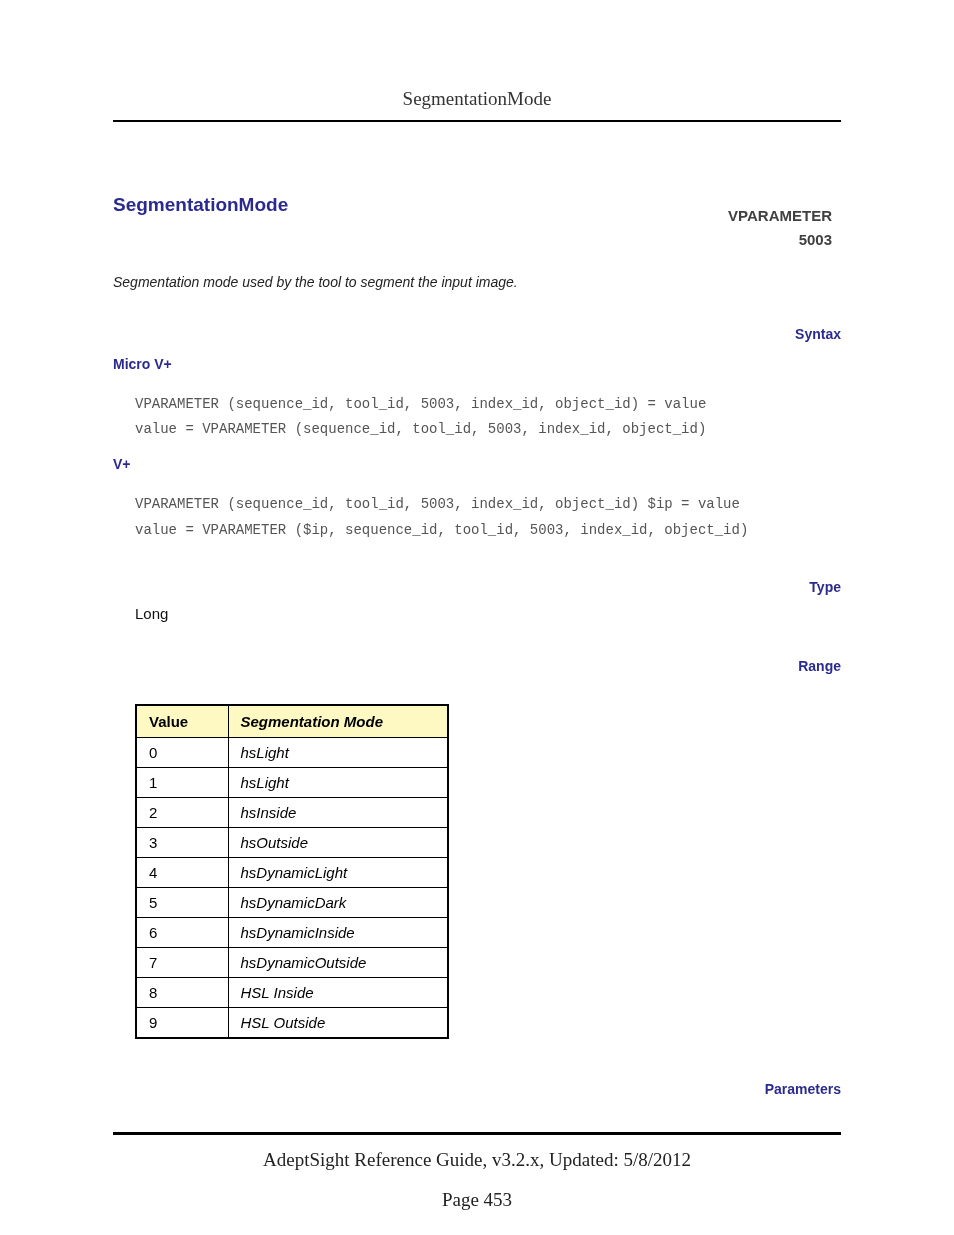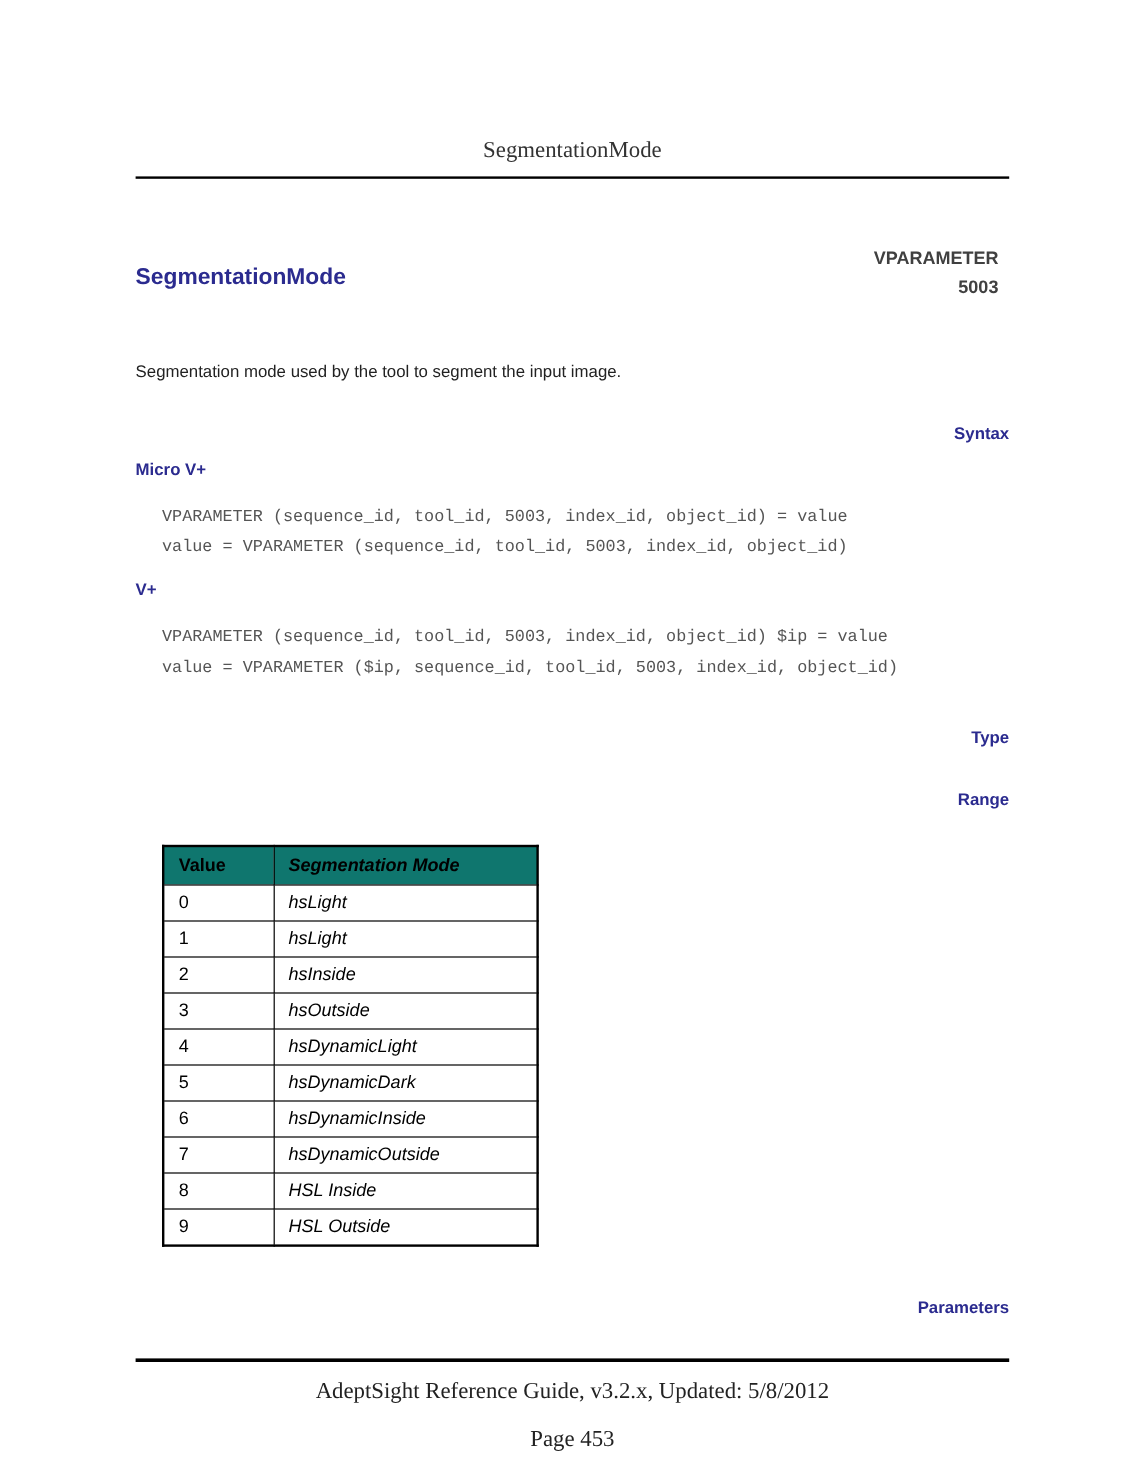--- a/index.html
+++ b/index.html
@@ -5,21 +5,21 @@
   * { box-sizing: border-box; margin: 0; padding: 0; }
   body {
     width: 954px;
     height: 1235px;
     background: #fff;
     font-family: Verdana, Arial, sans-serif;
     color: #000;
     position: relative;
   }
   .page {
-    padding: 115px 113px 0 113px;
+    padding: 88px 113px 0 113px;
   }
   .header-title {
     text-align: center;
     font-family: "Times New Roman", serif;
     font-size: 19px;
     color: #333;
   }
   .header-rule {
     margin-top: 10px;
     border: none;
@@ -38,20 +38,21 @@
     text-align: right;
     font-weight: bold;
     color: #404040;
     font-size: 15px;
     line-height: 1.6;
   }
   .description {
     margin-top: 58px;
     font-size: 14px;
     color: #222;
+    font-style: italic;
   }
   .section-heading {
     font-size: 14px;
     font-weight: bold;
     color: #2b2b8f;
     margin-top: 36px;
     text-align: right;
   }
   .sub-heading {
     font-size: 14px;
@@ -77,21 +78,21 @@
   }
   .range-table {
     margin-top: 30px;
     margin-left: 22px;
     border-collapse: collapse;
     border: 2px solid #000;
     font-family: Arial, sans-serif;
     font-size: 15px;
   }
   .range-table th {
-    background: #0f766e;
+    background: #fef9c3;
     text-align: left;
     padding: 7px 12px;
     border: 1px solid #000;
     font-weight: bold;
   }
   .range-table td {
     padding: 6px 12px;
     border: 1px solid #000;
   }
   .range-table th:first-child, .range-table td:first-child { width: 92px; }
@@ -144,20 +145,21 @@
 
   <div class="sub-heading">Micro V+</div>
   <div class="code-block">VPARAMETER (sequence_id, tool_id, 5003, index_id, object_id) = value
 value = VPARAMETER (sequence_id, tool_id, 5003, index_id, object_id)</div>
 
   <div class="sub-heading">V+</div>
   <div class="code-block">VPARAMETER (sequence_id, tool_id, 5003, index_id, object_id) $ip = value
 value = VPARAMETER ($ip, sequence_id, tool_id, 5003, index_id, object_id)</div>
 
   <div class="section-heading">Type</div>
+  <div class="type-value">Long</div>
 
   <div class="section-heading">Range</div>
 
   <table class="range-table">
     <thead>
       <tr>
         <th>Value</th>
         <th>Segmentation Mode</th>
       </tr>
     </thead>

